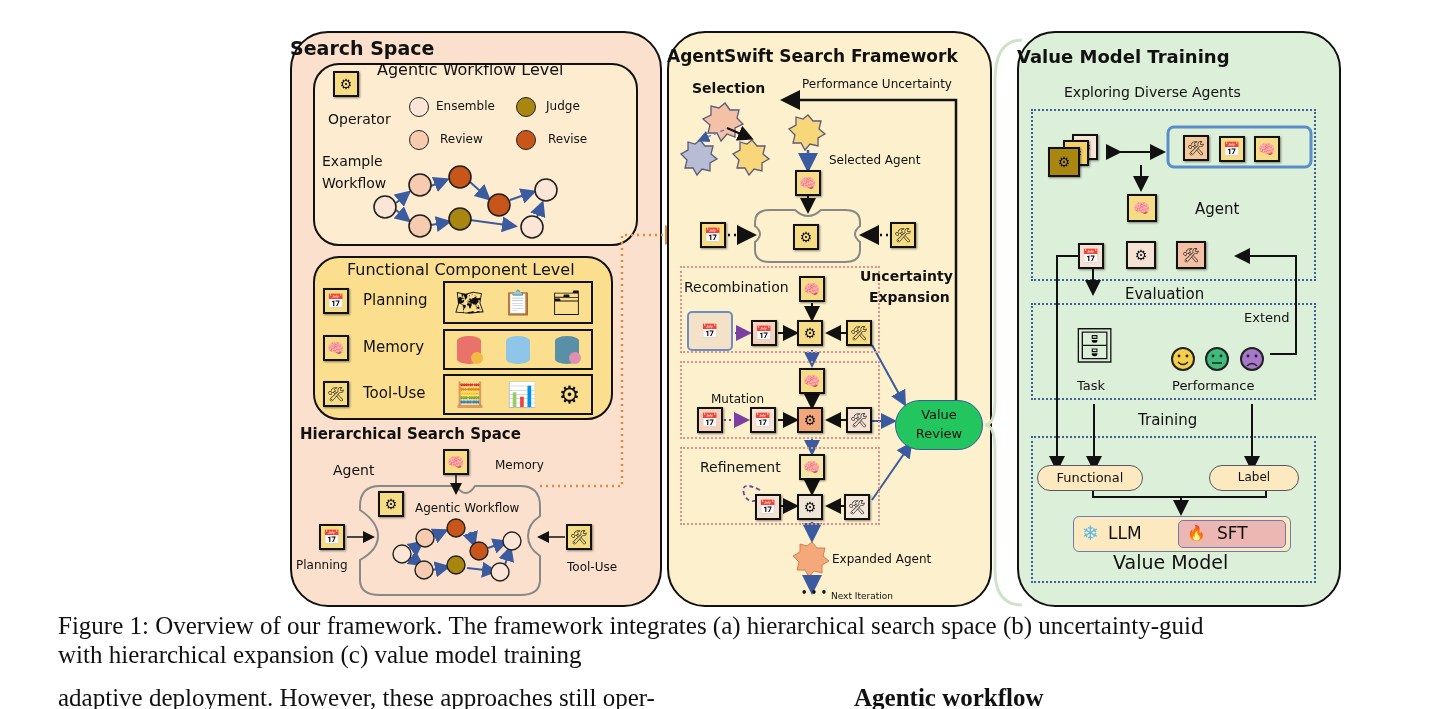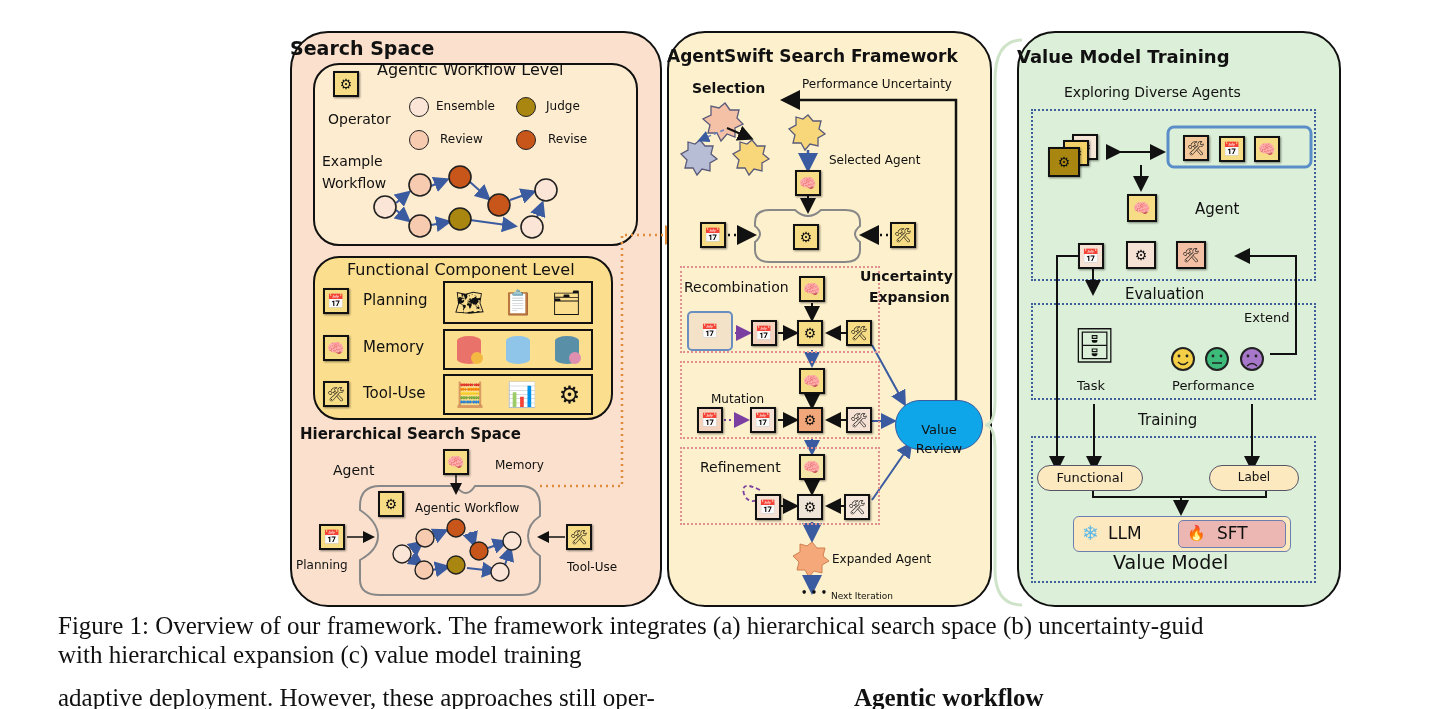--- a/index.html
+++ b/index.html
@@ -238,21 +238,21 @@
 <div class="icobox" style="left:750px;top:407px;background:#f6e2d4;">📅</div>
 <div class="icobox" style="left:797px;top:407px;background:#f2a77a;">⚙</div>
 <div class="icobox" style="left:846px;top:407px;background:#f6e2d4;">🛠</div>
 
 <div class="lbl" style="left:700px;top:459px;font-size:14px;">Refinement</div>
 <div class="icobox" style="left:799px;top:454px;background:#f3e6a8;">🧠</div>
 <div class="icobox" style="left:755px;top:494px;background:#f6e2d4;">📅</div>
 <div class="icobox" style="left:797px;top:494px;background:#efe4d8;">⚙</div>
 <div class="icobox" style="left:844px;top:494px;background:#f6e8dc;">🛠</div>
 
-<div class="abs" style="left:895px;top:400px;width:88px;height:50px;border:1.5px solid #3a5ba0;border-radius:25px;background:#0ea5e9;box-sizing:border-box;text-align:center;font-family:'DejaVu Sans',sans-serif;font-size:13px;line-height:19px;padding-top:19px;">
+<div class="abs" style="left:895px;top:400px;width:88px;height:50px;border:1.5px solid #3a5ba0;border-radius:25px;background:#22c55e;box-sizing:border-box;text-align:center;font-family:'DejaVu Sans',sans-serif;font-size:13px;line-height:19px;padding-top:4px;">
   <div>Value</div>
   <div>Review</div>
 </div>
 
 <div class="lbl" style="left:832px;top:552px;font-size:12px;">Expanded Agent</div>
 <div class="lbl" style="left:801px;top:587px;font-size:10px;font-weight:bold;">• • •</div>
 <div class="lbl" style="left:831px;top:591px;font-size:9px;">Next Iteration</div>
 
 <div class="panel" style="left:1017px;top:31px;width:324px;height:576px;background:#dcefd8;"></div>
 <div class="title" style="left:1017px;top:46px;width:324px;font-size:18px;">Value Model Training</div>

